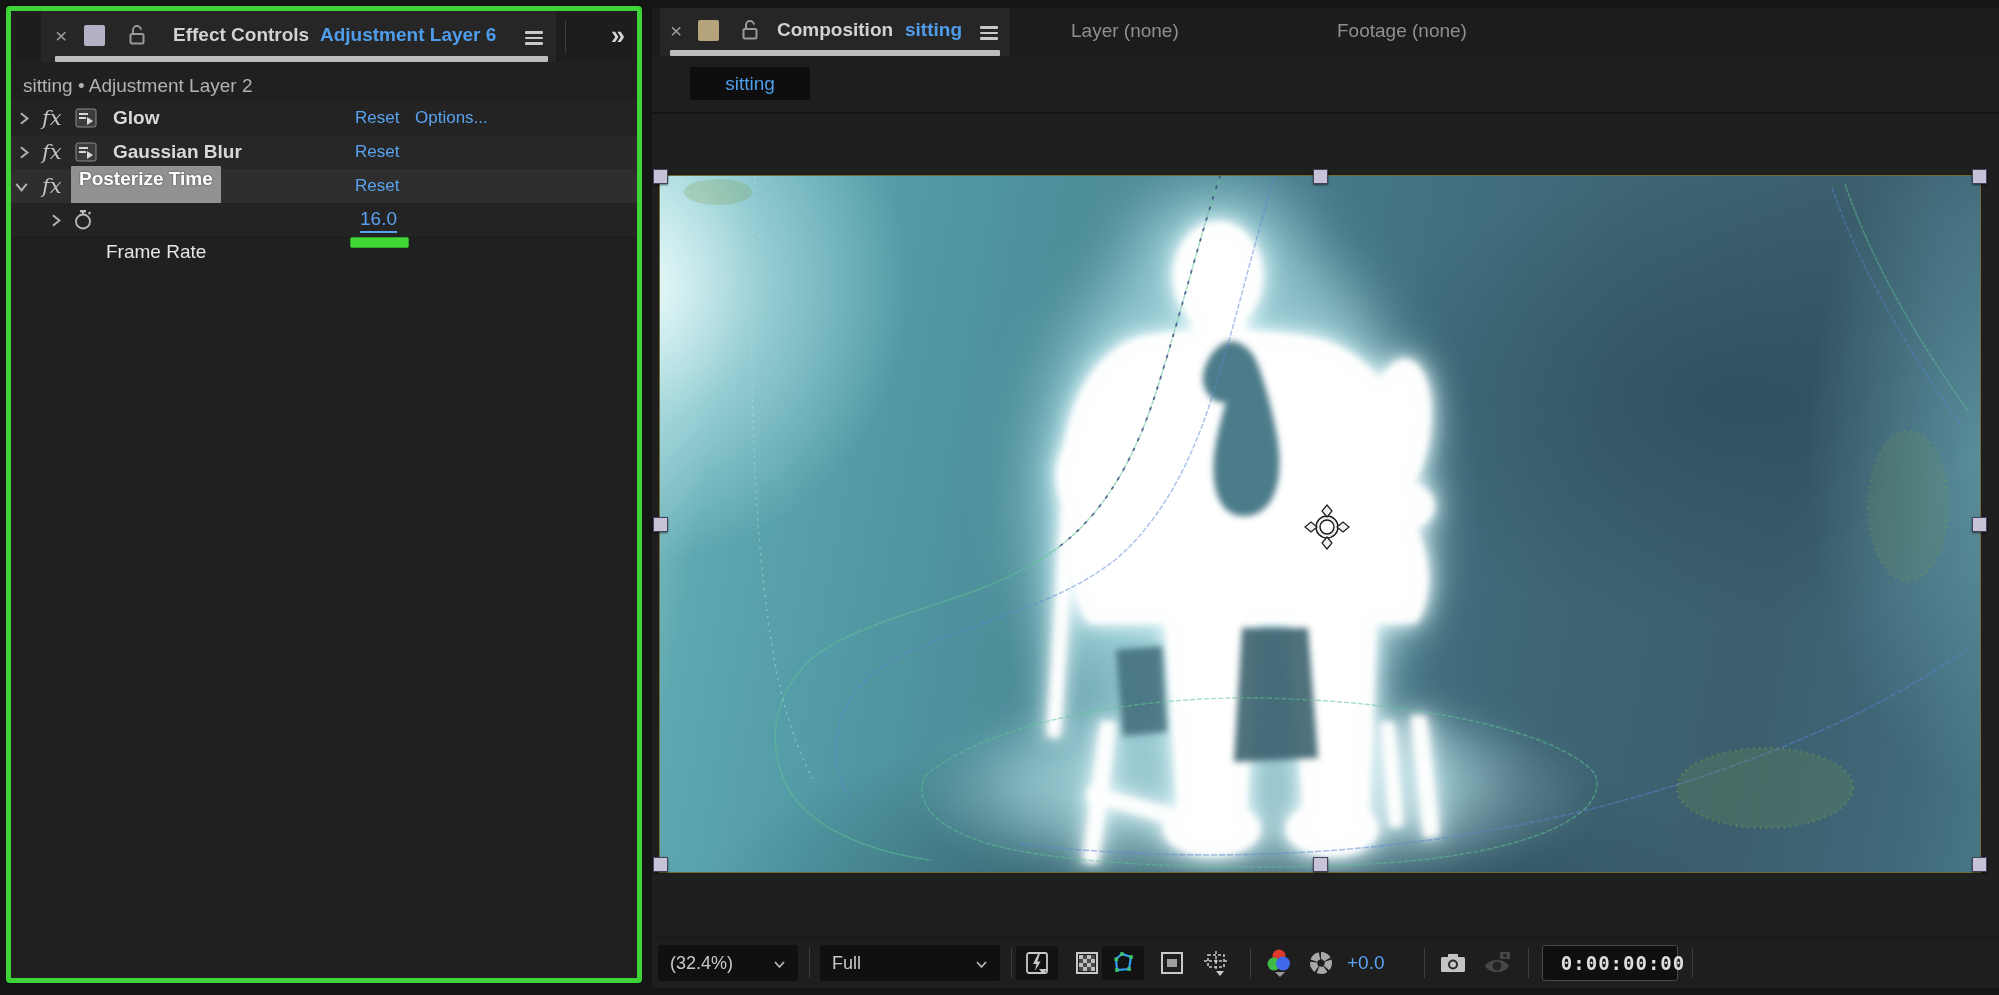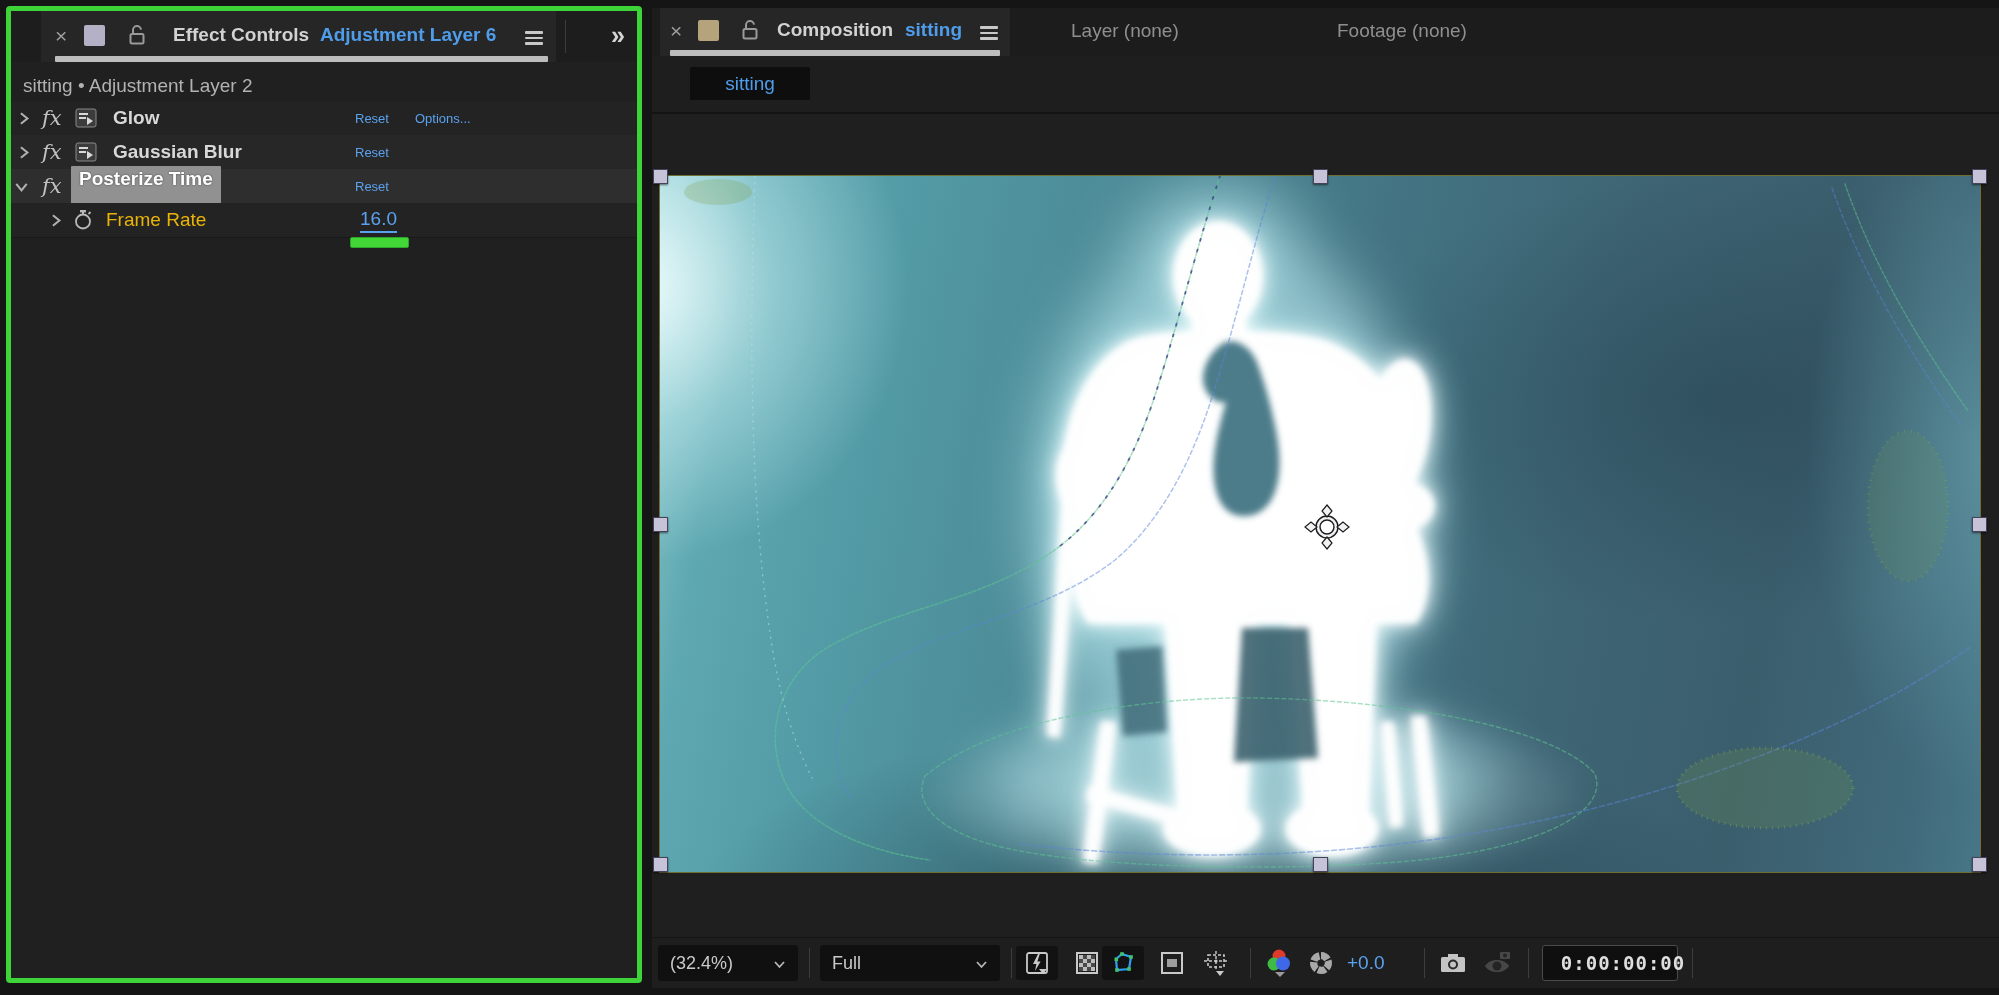--- a/index.html
+++ b/index.html
@@ -21,22 +21,22 @@
   .hamb i{display:block;height:2.4px;background:#c9c9c9;margin:3.2px 0;border-radius:1px;}
   .vsep{width:1px;background:#3c3c3c;}
   .collapse{font-size:25px;font-weight:700;color:#d5d5d5;line-height:1;}
   .ec-header{position:absolute;left:12px;top:60px;height:30px;line-height:30px;
              font-size:19px;color:#b2b2b2;white-space:nowrap;}
   .row{position:absolute;left:0;right:0;height:34px;border-bottom:1px solid #1a1a1a;}
   .row .cell{position:absolute;top:0;height:34px;display:flex;align-items:center;}
   .ename{font-size:19px;font-weight:700;color:#d8d8d8;white-space:nowrap;}
   .ename-sel{background:#919191;color:#ffffff;text-shadow:0 0 2px rgba(0,0,0,.55);
              padding:2px 8px 17px 8px;border-radius:1px;}
-  .pname{font-size:19px;color:#eab308;white-space:nowrap;}
-  .bluelink{font-size:13px;color:#5aa2ee;white-space:nowrap;cursor:pointer;}
+  .pname{font-size:19px;color:#e5e5e5;white-space:nowrap;margin-top:32px;}
+  .bluelink{font-size:17px;color:#5aa2ee;white-space:nowrap;cursor:pointer;}
   .val{font-size:19px;color:#5aa2ee;border-bottom:2px solid #5aa2ee;padding-bottom:1px;cursor:pointer;}
   .fxg{font-family:"DejaVu Serif",serif;font-style:italic;font-size:21px;color:#c2c2c2;}
   .anno-bar{position:absolute;left:339px;top:226px;width:57px;height:9px;background:#42d636;
             border:1px solid #2ca62c;border-radius:2px;}
 
   
   .viewer-panel{position:absolute;left:652px;top:8px;width:1347px;height:980px;background:#1e1e1e;}
   .vw-tabbar{position:absolute;left:0;top:0;right:0;height:48px;background:#1c1c1c;}
   .vw-tabblock{position:absolute;left:8px;top:0;width:350px;height:48px;background:#262626;}
   .vw-tab-inactive{font-size:19px;color:#8f8f8f;white-space:nowrap;}

